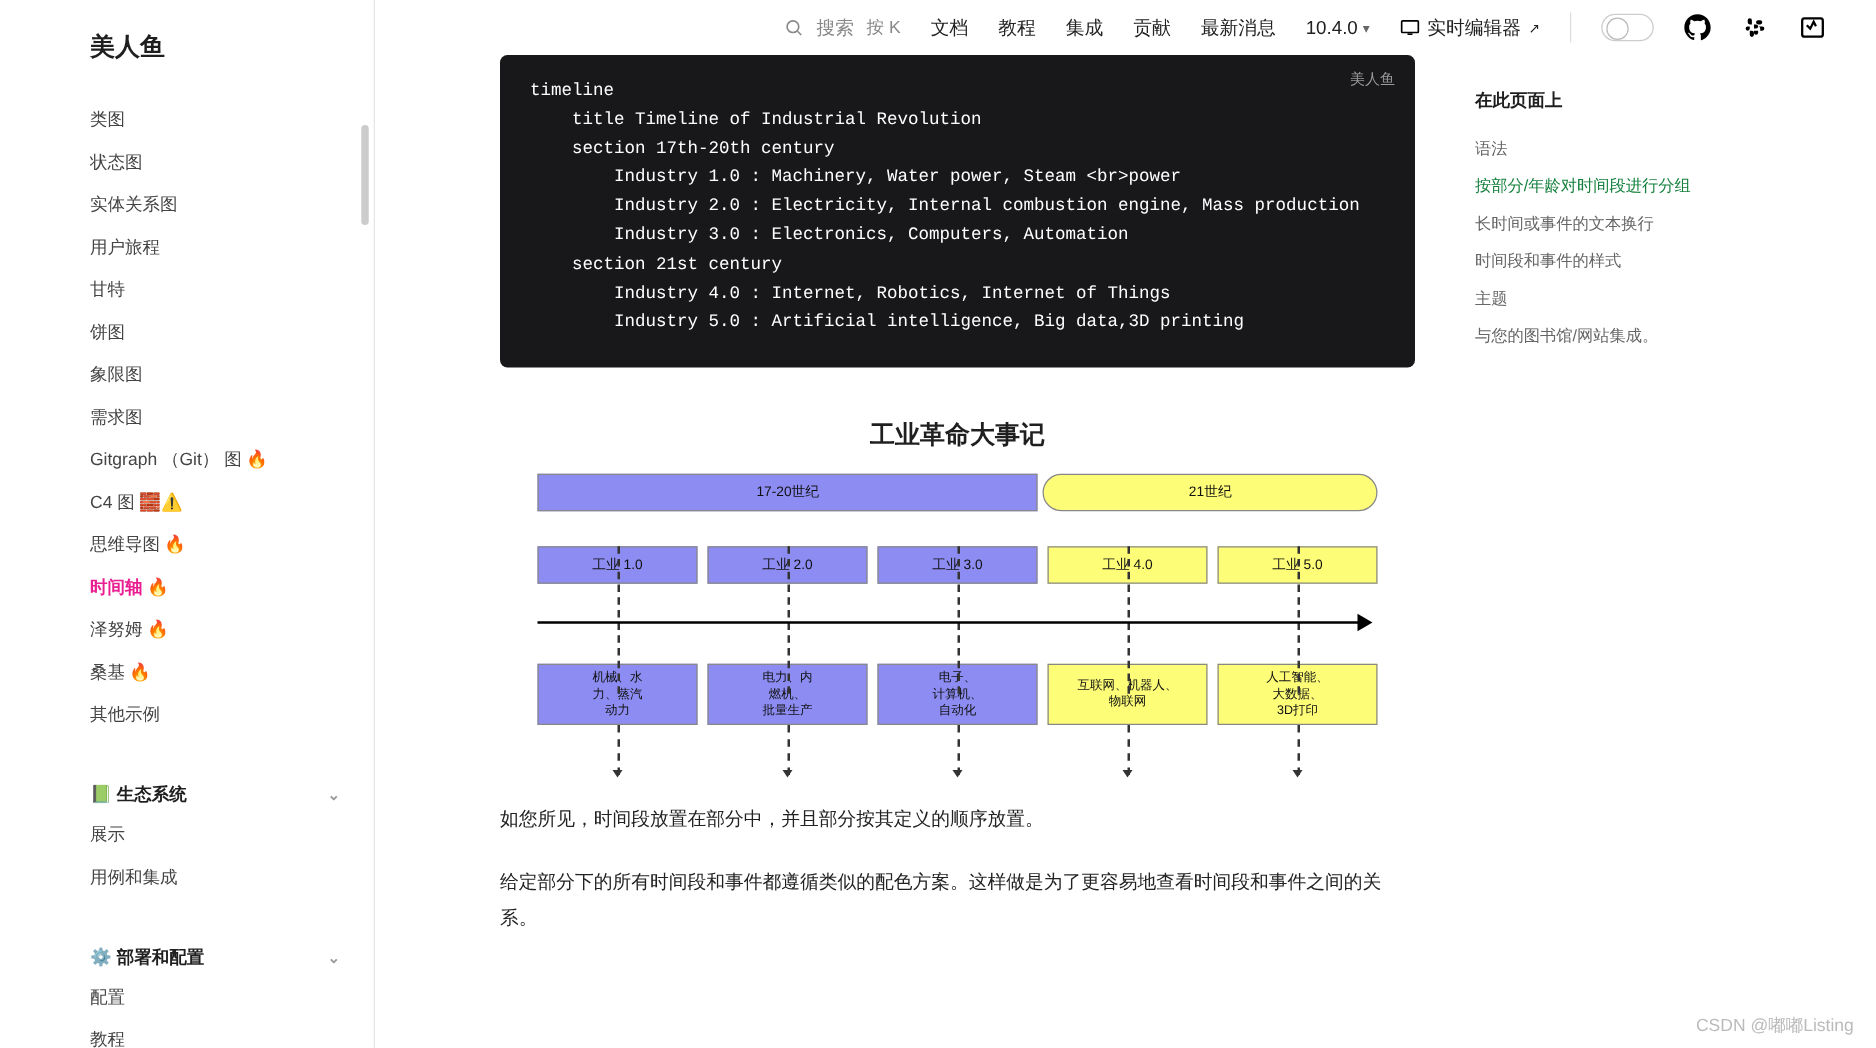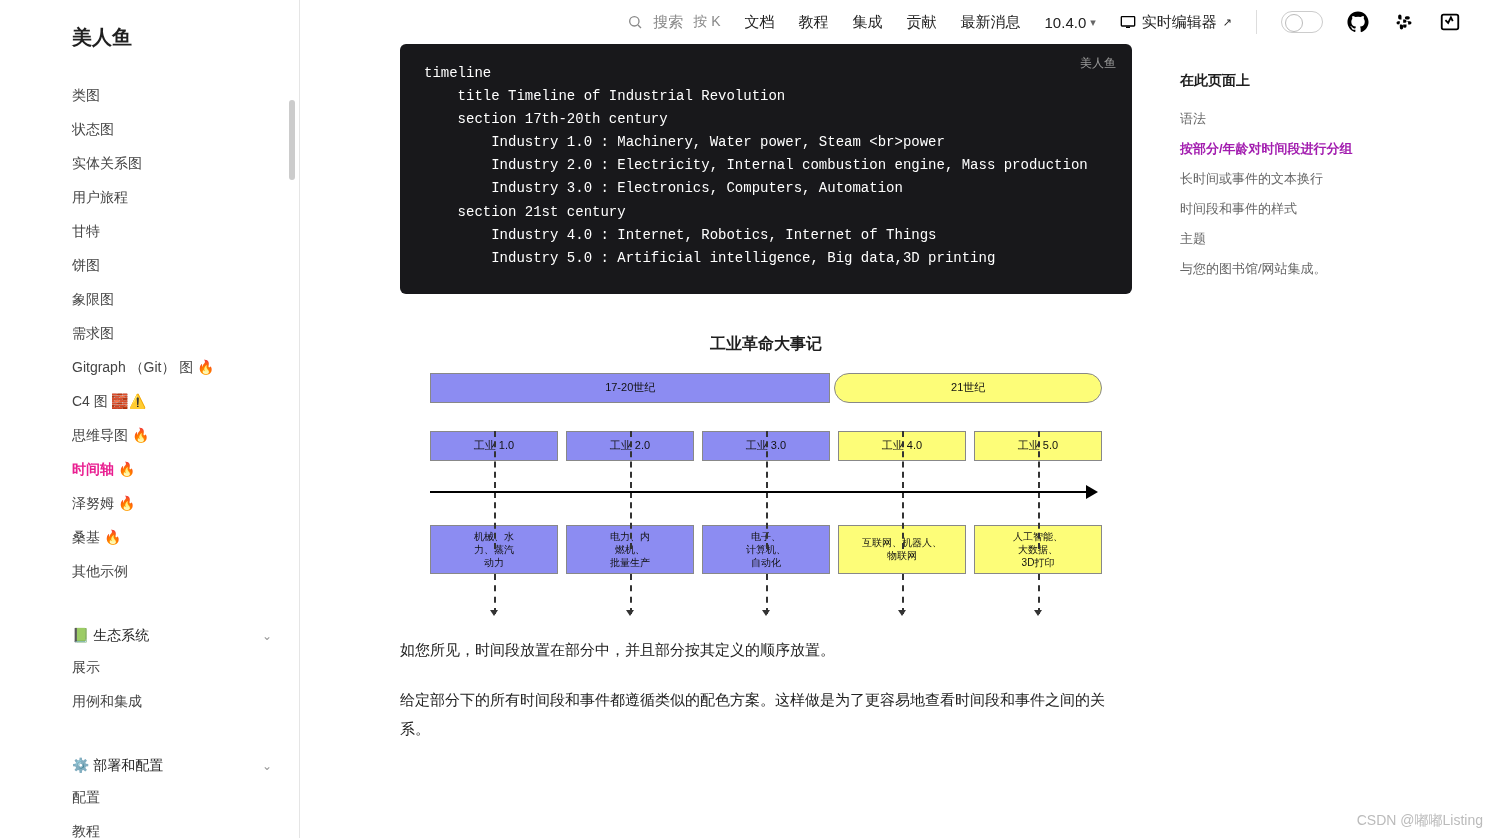--- a/index.html
+++ b/index.html
@@ -5,21 +5,21 @@
     * { margin: 0; padding: 0; box-sizing: border-box; }
     body { font-family: -apple-system, BlinkMacSystemFont, "Segoe UI", sans-serif; color: #1f1f1f; background: #fff; }
     .layout { display: flex; min-height: 100vh; }
     
     
     .sidebar { width: 300px; flex-shrink: 0; padding: 24px 0 24px 72px; border-right: 1px solid #e5e5e5; position: relative; overflow-y: auto; }
     .sidebar-inner { width: 200px; }
     .sidebar-title { font-size: 20px; font-weight: 700; margin-bottom: 28px; }
     .sidebar-item { font-size: 14px; padding: 8px 0; cursor: pointer; color: #444; display: flex; align-items: center; gap: 4px; }
     .sidebar-item.active { color: #e91e90; font-weight: bold; }
-    .sidebar-section { margin-top: 28px; font-size: 14px; font-weight: 400; display: flex; align-items: center; gap: 8px; padding: 10px 0 6px 0; justify-content: space-between; }
+    .sidebar-section { margin-top: 28px; font-size: 14px; font-weight: 700; display: flex; align-items: center; gap: 8px; padding: 10px 0 6px 0; justify-content: space-between; }
     .sidebar-section .chev { margin-left: auto; color: #999; font-size: 12px; }
 
     
     .main { flex: 1; display: flex; flex-direction: column; }
 
     
     .topbar { height: 44px; display: flex; align-items: center; justify-content: flex-end; padding: 0 40px; gap: 24px; font-size: 15px; }
     .search { display: flex; align-items: center; gap: 10px; color: #888; cursor: pointer; }
     .search .kbd { color: #888; font-size: 14px; }
     .nav-link { color: #222; cursor: pointer; }
@@ -32,21 +32,21 @@
     
     .content-row { flex:1; display:flex; }
     .article { flex:1; padding: 0 48px 60px 100px; max-width: 880px; }
     
     
     .codeblock { background:#18181b; color:#fff; border-radius:6px; padding:18px 24px 24px 24px; font-family: ui-monospace, "Courier New", monospace; font-size:14px; line-height:1.65; position:relative; white-space:pre; overflow:auto; }
     .codeblock .lang-badge { position:absolute; top:10px; right:16px; color:#999; font-size:12px; font-family:-apple-system,sans-serif; }
 
     
     .diagram { margin: 40px 30px 20px 30px; }
-    .diagram-title { text-align:center; font-weight:700; font-size:16px; margin-bottom:18px; }
+    .diagram-title { text-align:center; font-weight:700; font-size:20px; margin-bottom:18px; }
     .sections-row { display:flex; gap:4px; justify-content:center; }
     .section-bar { flex:1; height:30px; display:flex; align-items:center; justify-content:center; font-size:11px; border:1px solid #888; }
     .purple { background:#8c8cf2; color:#111; }
     .yellow { background:#fdfd78; color:#111; }
     .nodes-row { display:flex; gap:8px; justify-content:space-between; margin-top:28px; }
     .node { flex:1; height:30px; display:flex; align-items:center; justify-content:center; font-size:11px; border:1px solid #888; }
     .arrow-line { position:relative; height:38px; margin:12px 0 0 0; }
     .arrow-line::before { content:''; position:absolute; left:0; right:14px; top:18px; height:2px; background:#000; }
     .arrow-line::after { content:''; position:absolute; right:4px; top:12px; border-left:12px solid #000; border-top:7px solid transparent; border-bottom:7px solid transparent; }
     .desc-row { display:flex; gap:8px; justify-content:center; margin-top:14px; }
@@ -59,21 +59,21 @@
     .dotted2 > div { flex:1; position:relative; }
     .dotted2 > div::after { content:''; position:absolute; left:50%; top:0; bottom:0; border-left:2px dashed #333; }
     .dotted2 > div::before { content:''; position:absolute; left:50%; bottom:-2px; transform:translateX(-50%); border-top:6px solid #333; border-left:4px solid transparent; border-right:4px solid transparent; }
 
     .prose p { font-size:15px; line-height:1.9; margin:22px 0; color:#222; }
 
     
     .toc { width: 260px; flex-shrink:0; padding: 28px 30px 0 0; }
     .toc-title { font-size:14px; font-weight:700; margin-bottom:14px; }
     .toc-item { font-size:13px; color:#666; padding:6px 0; cursor:pointer; }
-    .toc-item.active { color:#a21caf; font-weight:700; }
+    .toc-item.active { color:#15803d; font-weight:400; }
 
     .watermark { position:fixed; bottom:8px; right:18px; color:#bbb; font-size:14px; }
 
     .sidebar-scrollbar { position:absolute; right:4px; top:100px; width:6px; height:80px; background:#ccc; border-radius:3px; }
     svg { display:block; }
   </style>
 </head>
 <body>
 
 <div class="layout">

